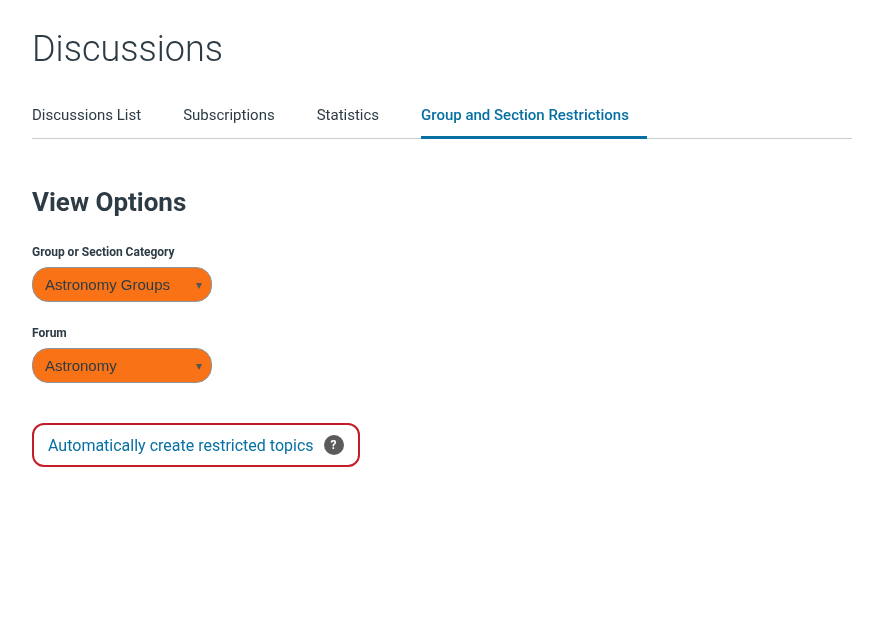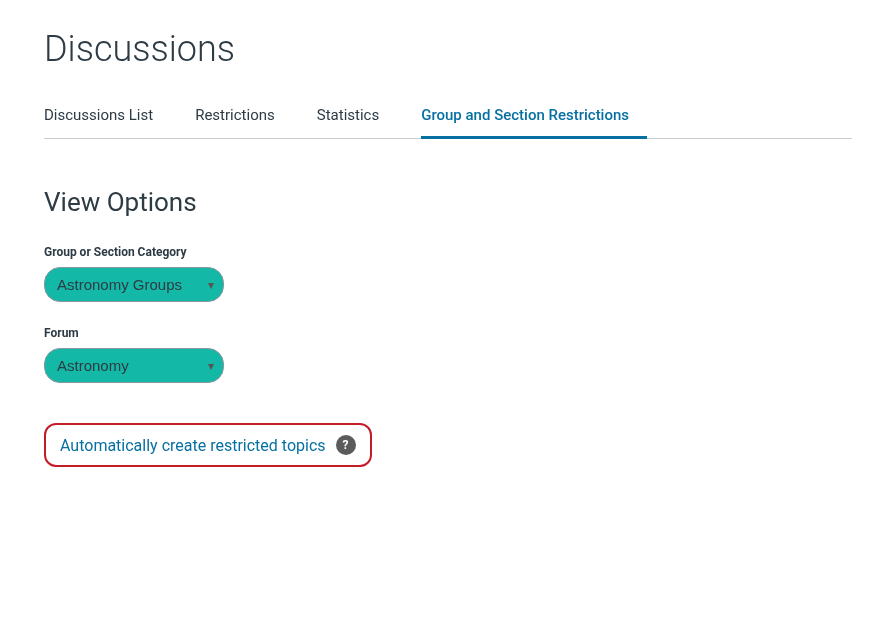--- a/index.html
+++ b/index.html
@@ -10,21 +10,21 @@
 
     body {
       font-family: -apple-system, BlinkMacSystemFont, 'Segoe UI', Roboto, Helvetica, Arial, sans-serif;
       background: #fff;
       color: #2d3b45;
       width: 884px;
       min-height: 626px;
     }
 
     .page-wrapper {
-      padding: 28px 32px 32px 44px;
+      padding: 28px 32px 32px 32px;
       max-width: 884px;
     }
 
     .page-title {
       font-size: 36px;
       font-weight: 300;
       color: #2d3b45;
       margin-bottom: 24px;
       line-height: 1.2;
     }
@@ -54,21 +54,21 @@
     }
 
     .tab-item.active {
       color: #0770a3;
       border-bottom: 3px solid #0770a3;
       font-weight: 500;
     }
 
     .section-title {
       font-size: 26px;
-      font-weight: 400;
+      font-weight: 700;
       color: #2d3b45;
       margin-bottom: 28px;
       margin-top: 48px;
     }
 
     .form-group {
       margin-bottom: 24px;
     }
 
     .form-label {
@@ -80,21 +80,21 @@
     }
 
     .select-wrapper {
       position: relative;
       display: inline-block;
     }
 
     .select-dropdown {
       appearance: none;
       -webkit-appearance: none;
-      background: #14b8a6;
+      background: #f97316;
       border: 1px solid #8b969e;
       border-radius: 16px;
       padding: 8px 36px 8px 12px;
       font-size: 15px;
       color: #2d3b45;
       cursor: pointer;
       min-width: 180px;
       outline: none;
     }
 
@@ -143,21 +143,21 @@
   </style>
 </head>
 <body>
 
 <div class="page-wrapper">
 
   <h1 class="page-title">Discussions</h1>
 
   <nav class="tabs-nav">
     <a class="tab-item">Discussions List</a>
-    <a class="tab-item">Restrictions</a>
+    <a class="tab-item">Subscriptions</a>
     <a class="tab-item">Statistics</a>
     <a class="tab-item active">Group and Section Restrictions</a>
   </nav>
 
   <div class="main-content">
 
     <h2 class="section-title">View Options</h2>
 
     <div class="form-group">
       <label class="form-label">Group or Section Category</label>

